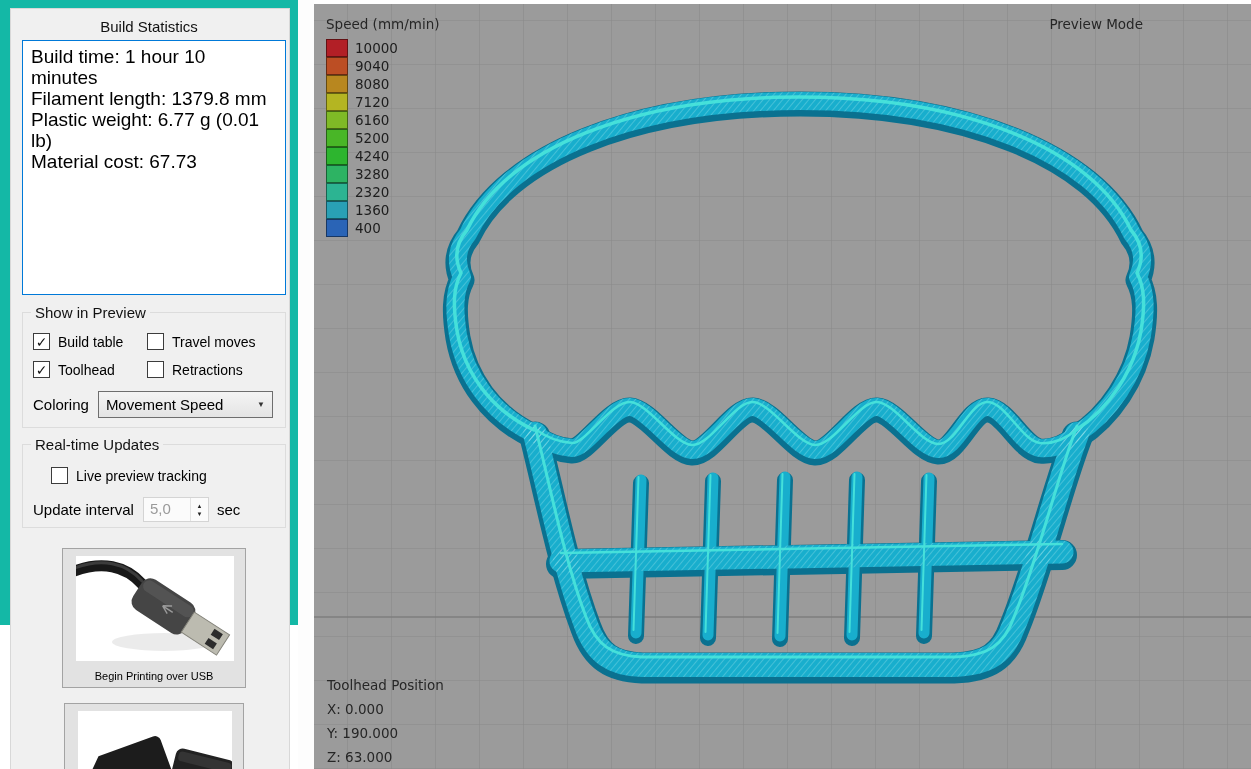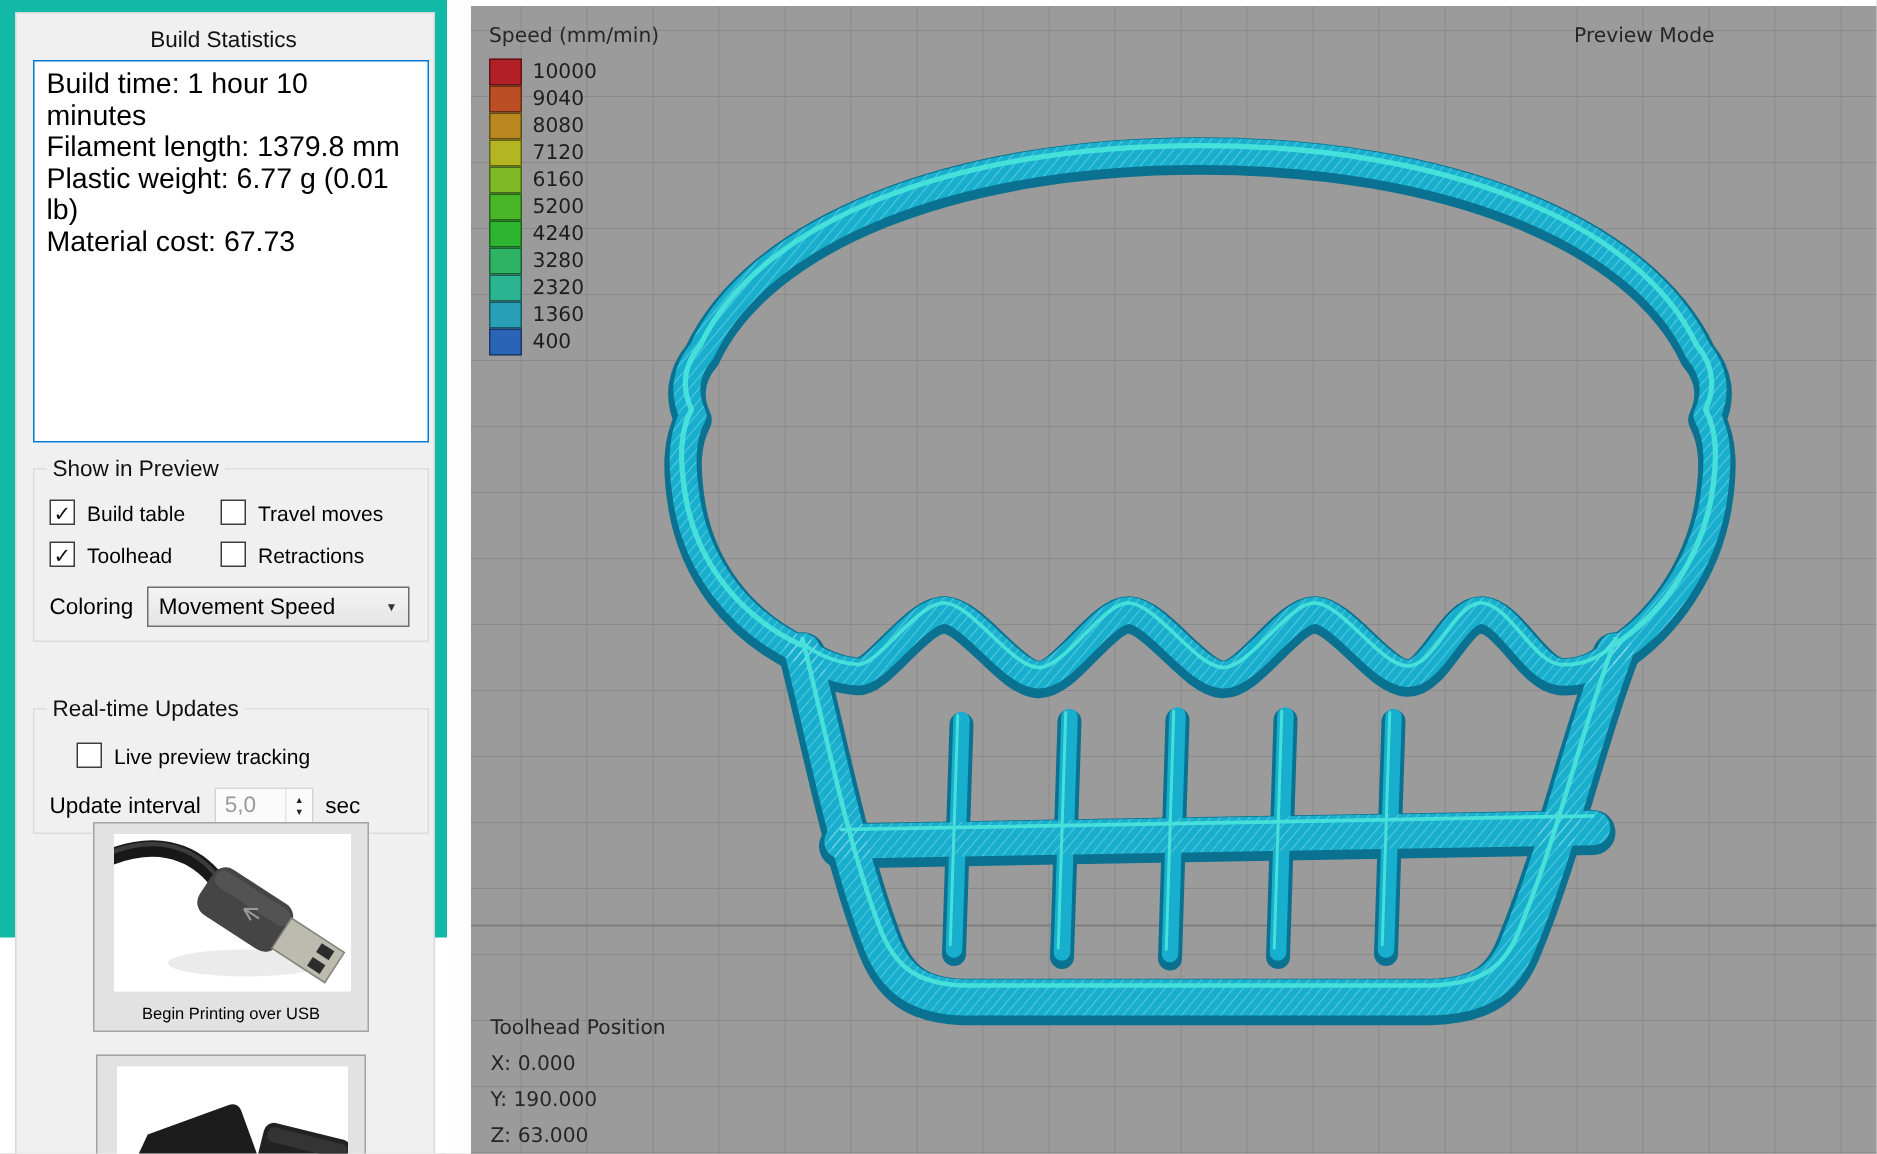--- a/index.html
+++ b/index.html
@@ -16,21 +16,21 @@
   .panel-title { position:absolute; left:0; top:18px; width:298px; text-align:center;
                  font-size:15px; color:#111; }
   .stats-box { position:absolute; left:22px; top:40px; width:264px; height:255px;
                background:#fff; border:1px solid #0079d8; padding:5px 8px;
                font-size:19px; line-height:21px; color:#000; }
 
   .groupbox { position:absolute; border:1px solid #dcdcdc; background:#f0f0f0; }
   .gb-title { position:absolute; top:-9px; left:8px; background:#f0f0f0; padding:0 4px;
               font-size:15px; color:#111; white-space:nowrap; }
   #gb-preview { left:22px; top:312px; width:264px; height:116px; }
-  #gb-realtime { left:22px; top:472px; width:264px; height:84px; }
+  #gb-realtime { left:22px; top:444px; width:264px; height:84px; }
 
   .cb-grid { position:absolute; left:10px; top:20px; width:244px;
              display:grid; grid-template-columns:114px auto; row-gap:11px; }
   .cb { display:flex; align-items:center; gap:8px; cursor:default; }
   .cb .box { width:17px; height:17px; background:#fff; border:1px solid #3c3c3c;
              display:flex; align-items:center; justify-content:center;
              font-size:14px; line-height:14px; color:#111; flex:0 0 auto; }
   .cb .lbl { font-size:14px; color:#000; white-space:nowrap; }
 
   .coloring-row { position:absolute; left:10px; top:78px; width:252px; height:27px;

